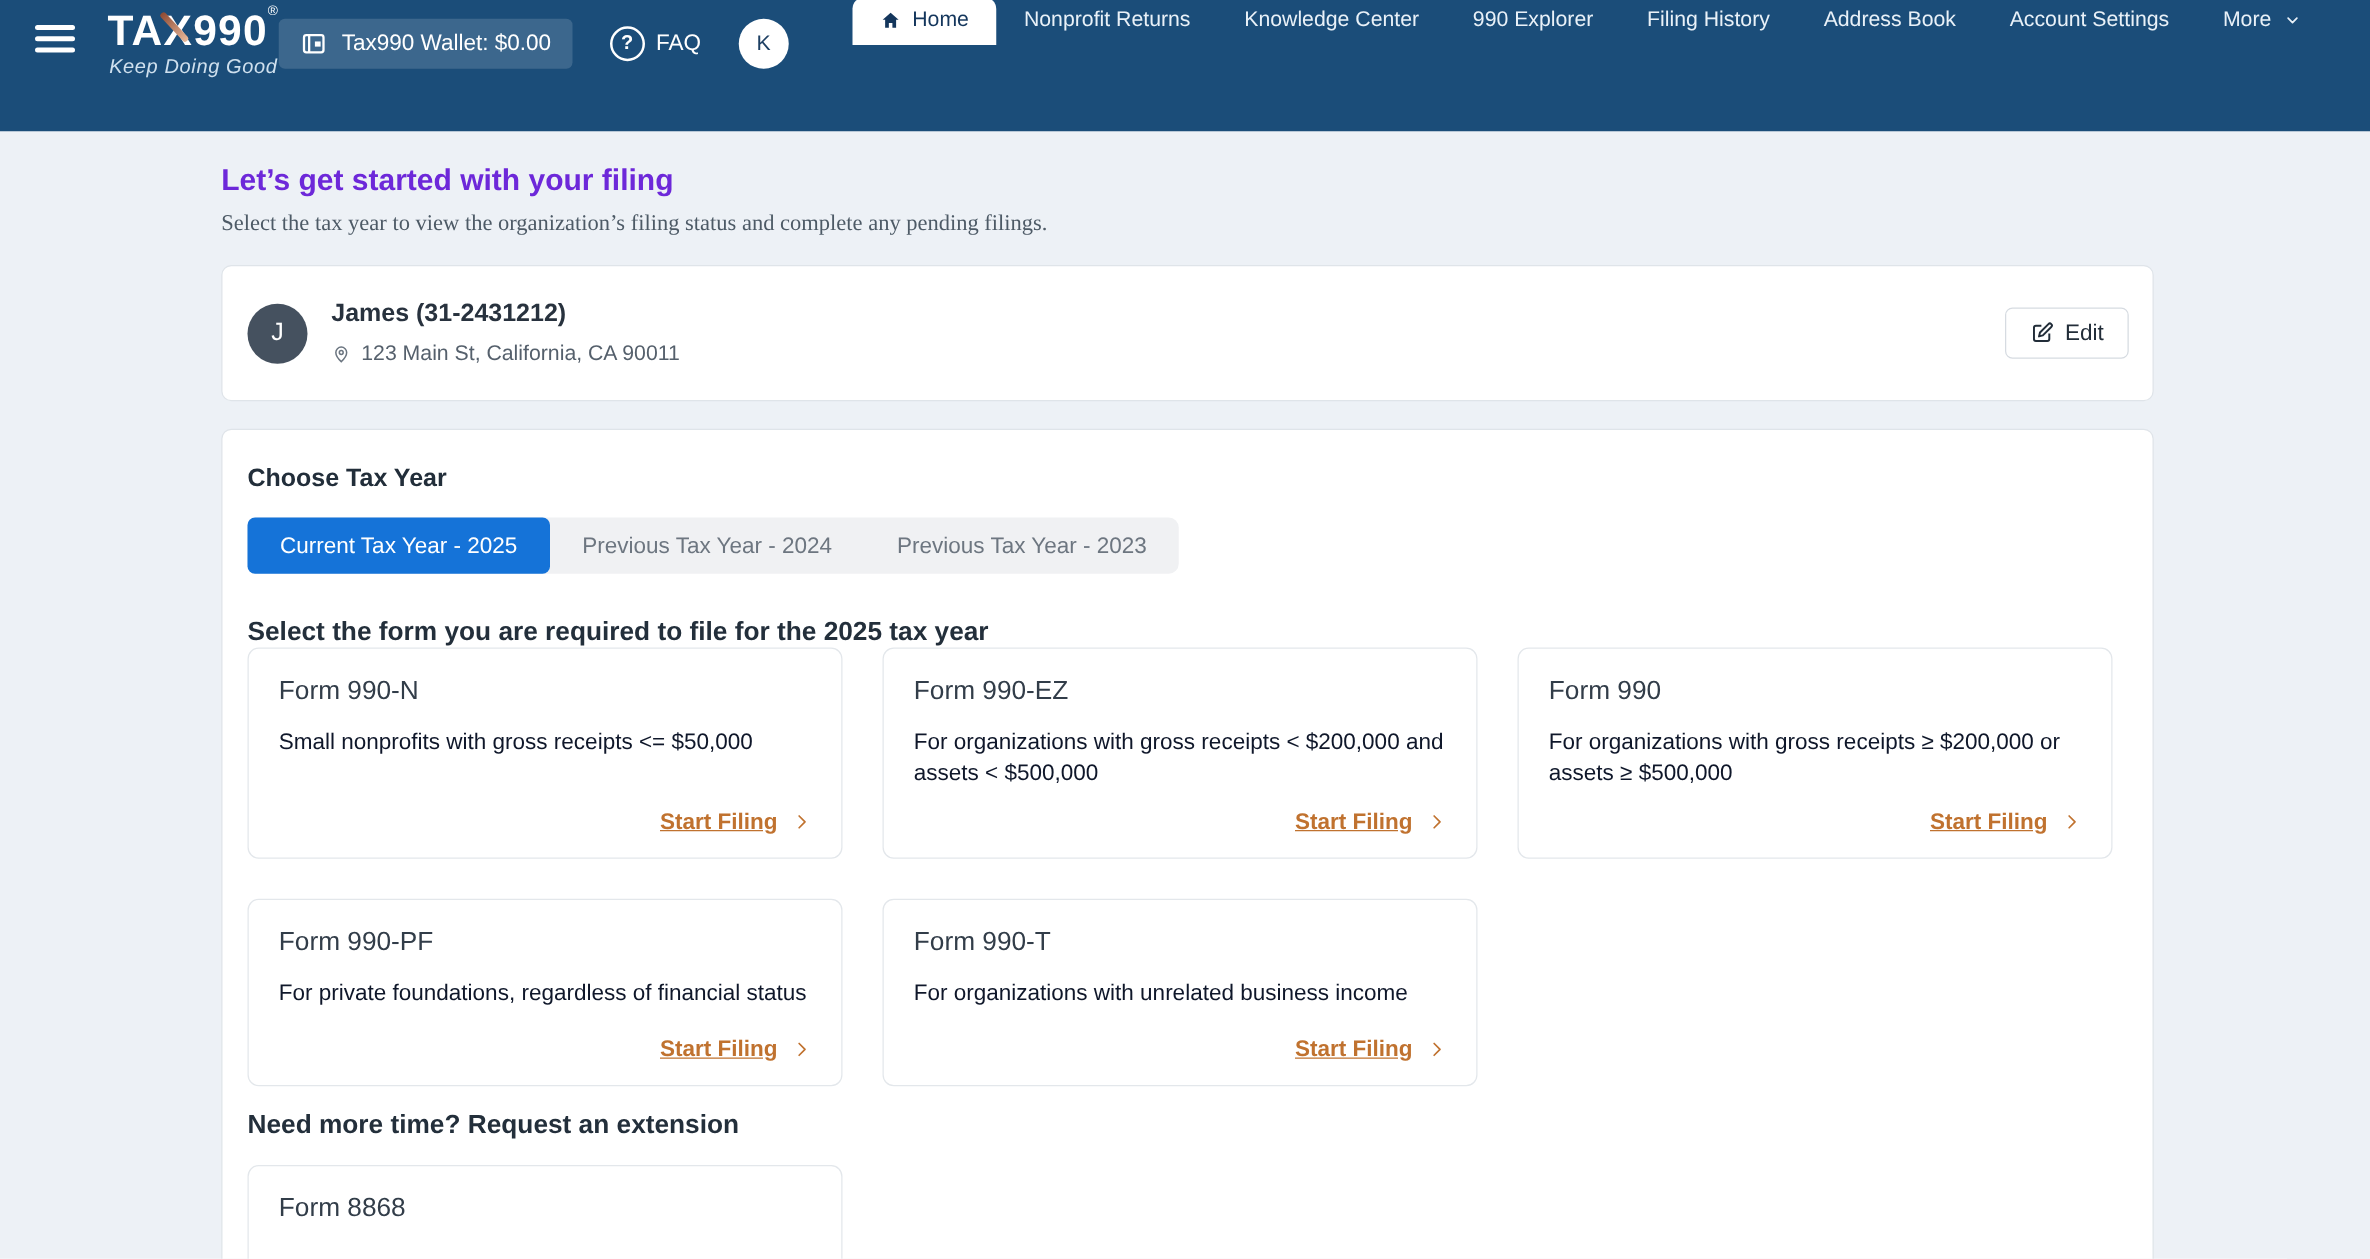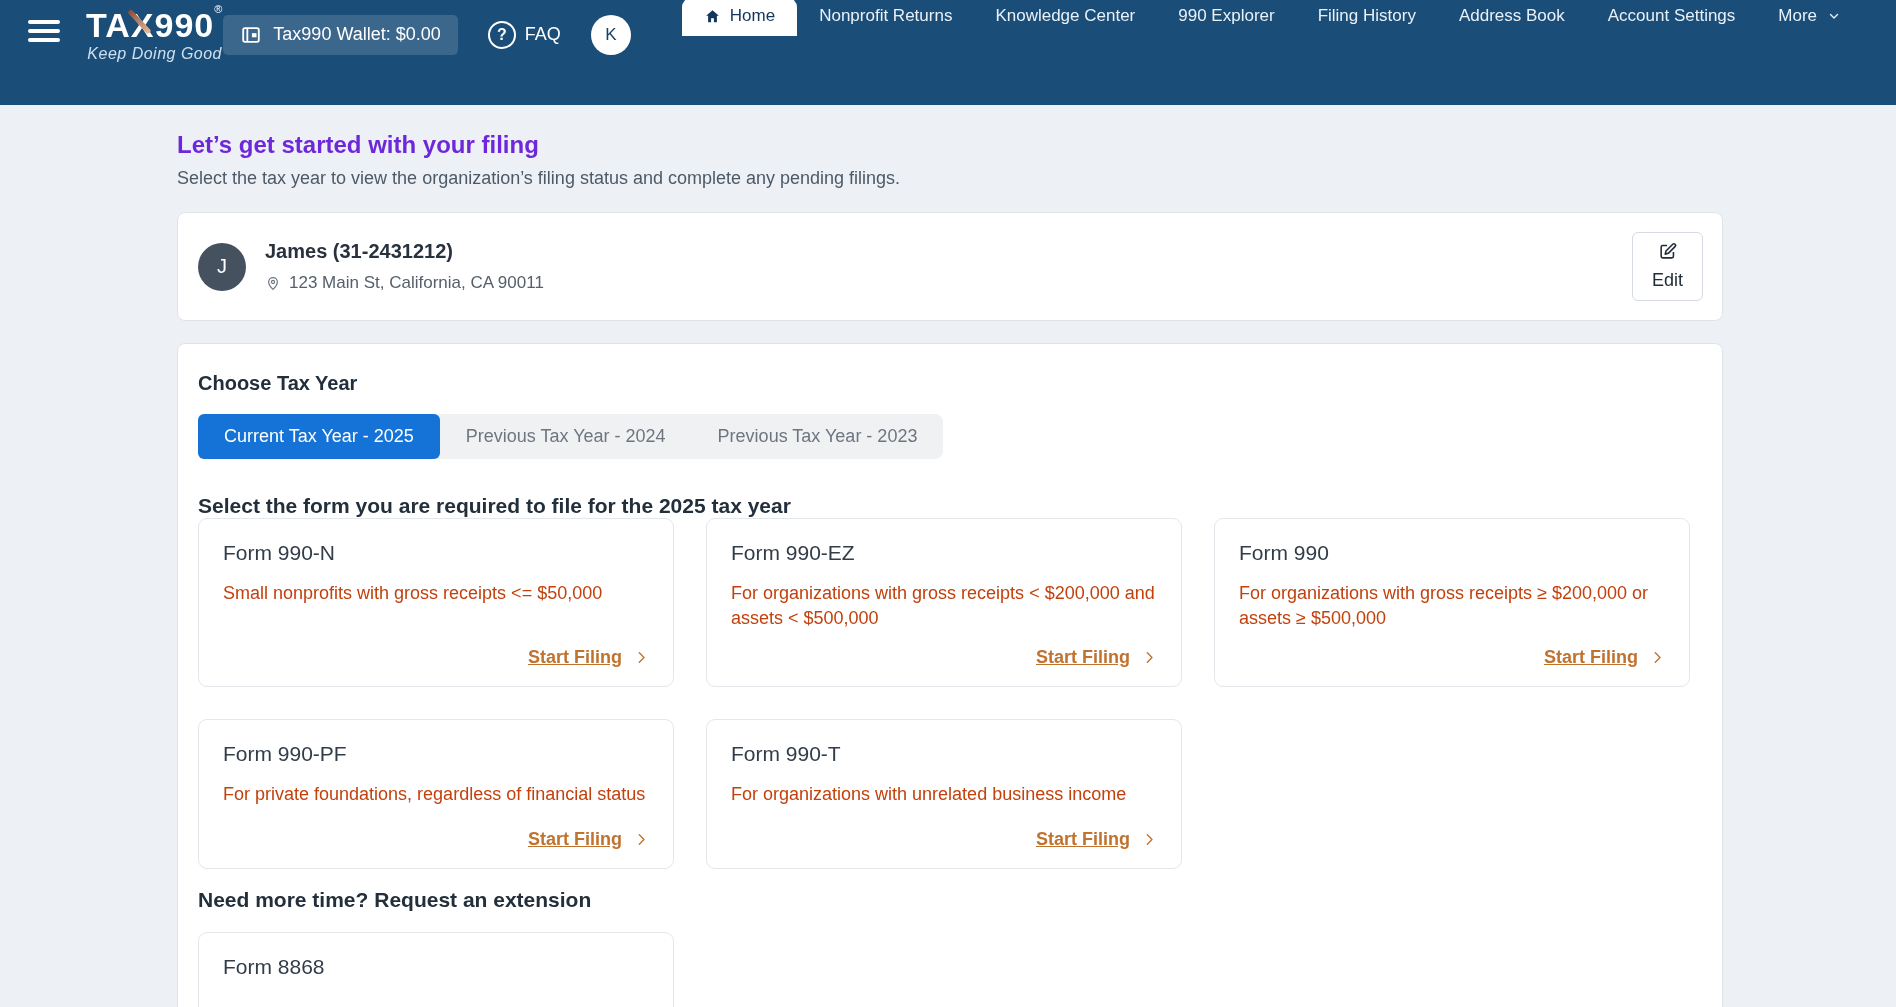--- a/index.html
+++ b/index.html
@@ -78,21 +78,21 @@
     background: #fff; color: #14365c;
     border-radius: 9px 9px 0 0;
     padding: 8px 22px 10px;
     margin-right: 22px;
   }
   .nav-tab .chev { display: inline-flex; margin-left: 1px; }
 
   
   .main { padding: 26px 173px 0 177px; }
   .page-title { font-size: 24px; font-weight: bold; color: #6d28d9; }
-  .page-subtitle { font-size: 18px; color: #4d5a66; margin-top: 9px; }
+  .page-subtitle { font-size: 18px; color: #4d5a66; margin-top: 9px; font-family: Liberation Serif, serif; }
 
   .org-card {
     margin-top: 23px;
     background: #fff;
     border: 1px solid #dfe4e9;
     border-radius: 8px;
     height: 109px;
     display: flex; align-items: center;
     padding: 0 19px 0 20px;
   }
@@ -107,21 +107,20 @@
   .edit-btn {
     margin-left: auto;
     display: flex; align-items: center; gap: 9px;
     background: #fff;
     border: 1px solid #d6dbe1;
     border-radius: 6px;
     padding: 9px 19px;
     font-size: 18px; color: #222d39;
     font-family: "Liberation Sans", sans-serif;
     cursor: pointer;
-    flex-direction: column;
   }
 
   .big-card {
     margin-top: 22px;
     background: #fff;
     border: 1px solid #dfe4e9;
     border-radius: 8px;
     padding: 28px 20px 60px;
   }
   .choose-heading { font-size: 20px; font-weight: bold; color: #222e3a; }
@@ -155,21 +154,21 @@
   .form-card {
     background: #fff;
     border: 1px solid #e3e7eb;
     border-radius: 9px;
     padding: 22px 24px 16px;
     display: flex; flex-direction: column;
   }
   .form-card.row1 { height: 169px; }
   .form-card.row2 { height: 150px; }
   .form-title { font-size: 21px; color: #323d49; font-weight: normal; }
-  .form-desc { font-size: 18px; color: #c2410c; line-height: 1.4; margin-top: 16px; }
+  .form-desc { font-size: 18px; color: #0f172a; line-height: 1.4; margin-top: 16px; }
   .start-filing {
     margin-top: auto;
     align-self: flex-end;
     display: flex; align-items: center; gap: 12px;
     color: #c0722f; font-size: 18px; font-weight: bold;
     text-decoration: none; cursor: pointer;
     padding-bottom: 2px;
   }
   .start-filing .sf-label { text-decoration: underline; }
 

